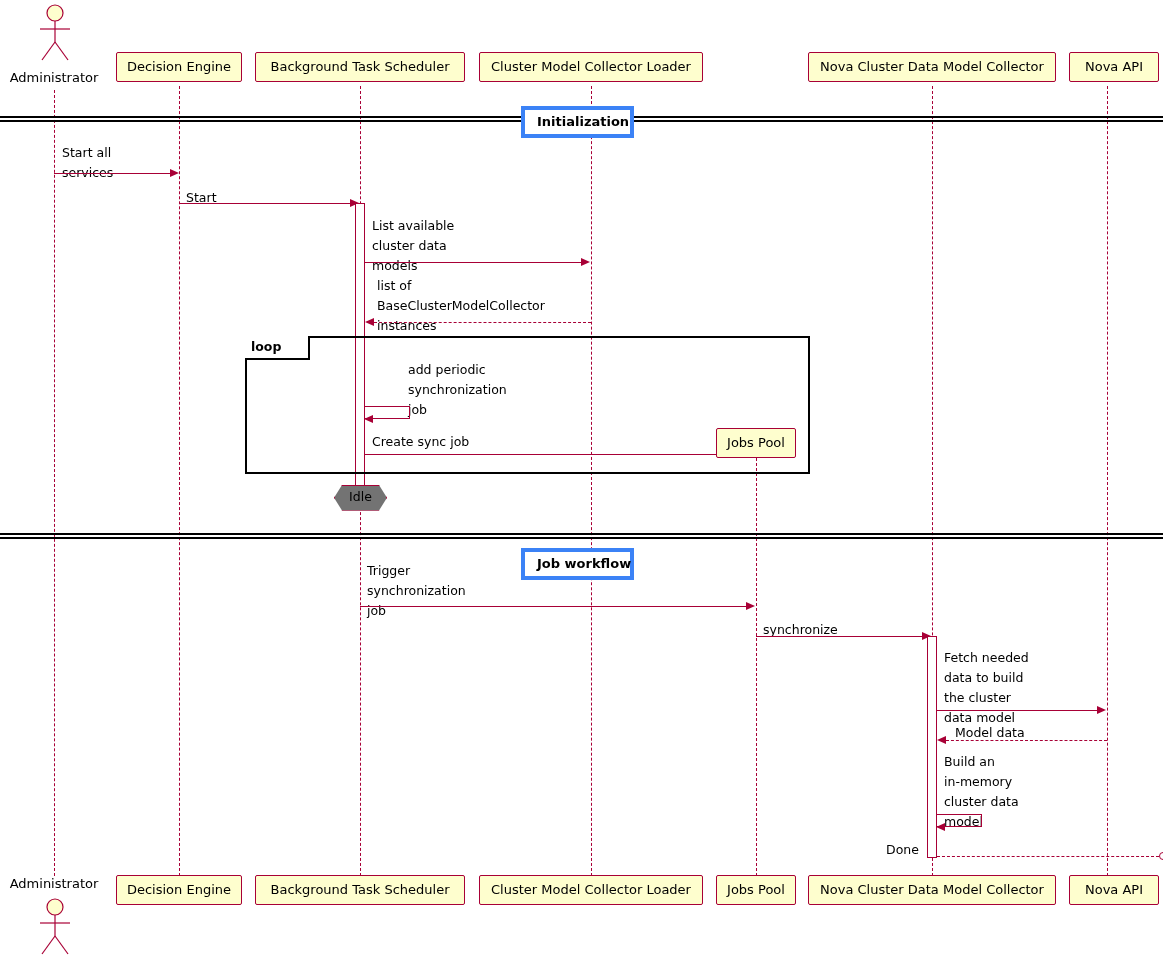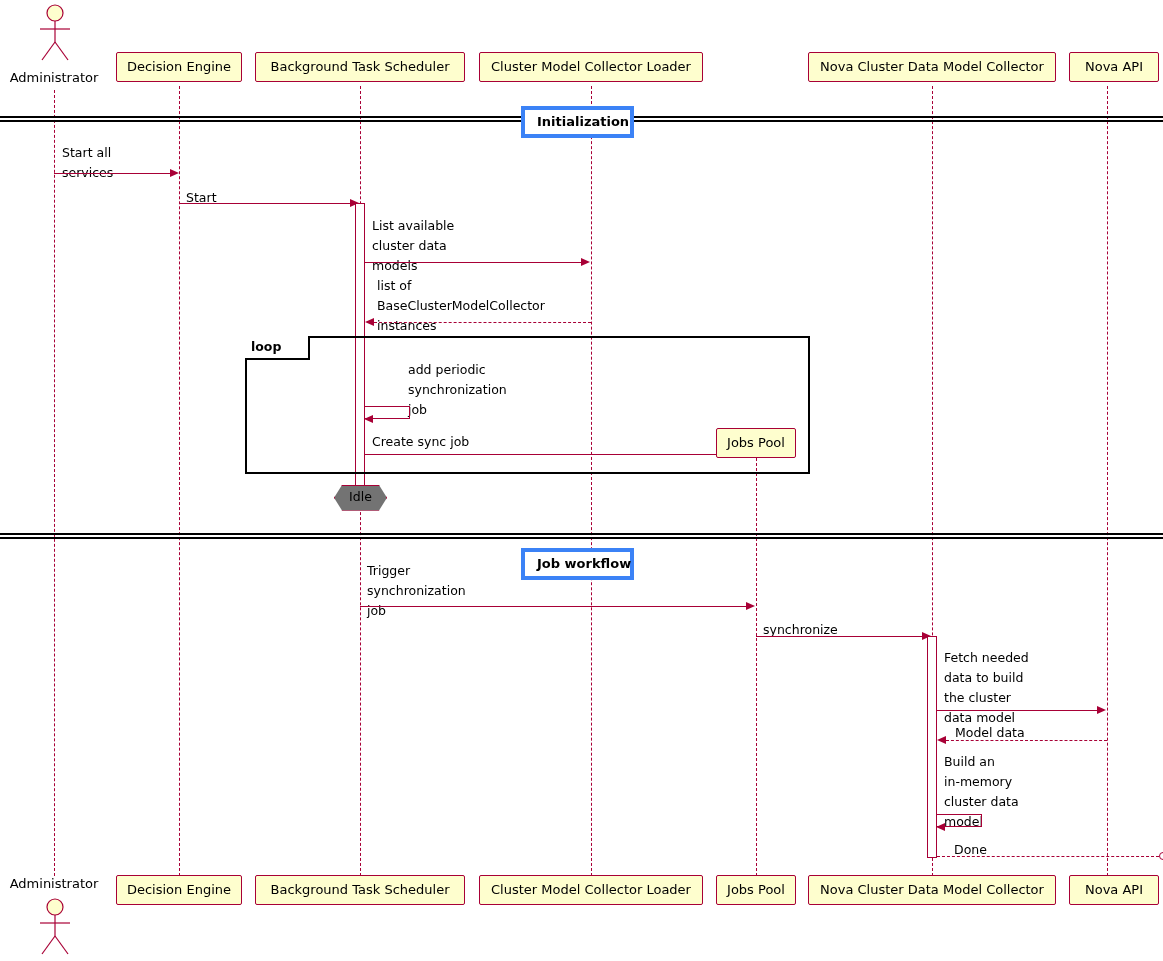--- a/index.html
+++ b/index.html
@@ -269,17 +269,17 @@
   <div class="msg-line dashed" style="left:946px; top:740px; width:161px;"></div>
   <div class="arrow-l" style="left:937px; top:736px;"></div>
 
   <div class="msg-text" style="left:944px; top:752px;">Build an
 in-memory
 cluster data
 model</div>
   <div class="self-loop" style="left:937px; top:814px; width:45px; height:13px;"></div>
   <div class="arrow-l" style="left:936px; top:823px;"></div>
 
-  <div class="msg-text" style="left:954px; top:840px;text-align:right;">Done</div>
+  <div class="msg-text" style="left:886px; top:840px;text-align:right;">Done</div>
   <div class="msg-line dashed" style="left:937px; top:856px; width:222px;"></div>
   <div class="end-circle" style="left:1159px; top:852px;"></div>
 
 </div>
 
 </body></html>

